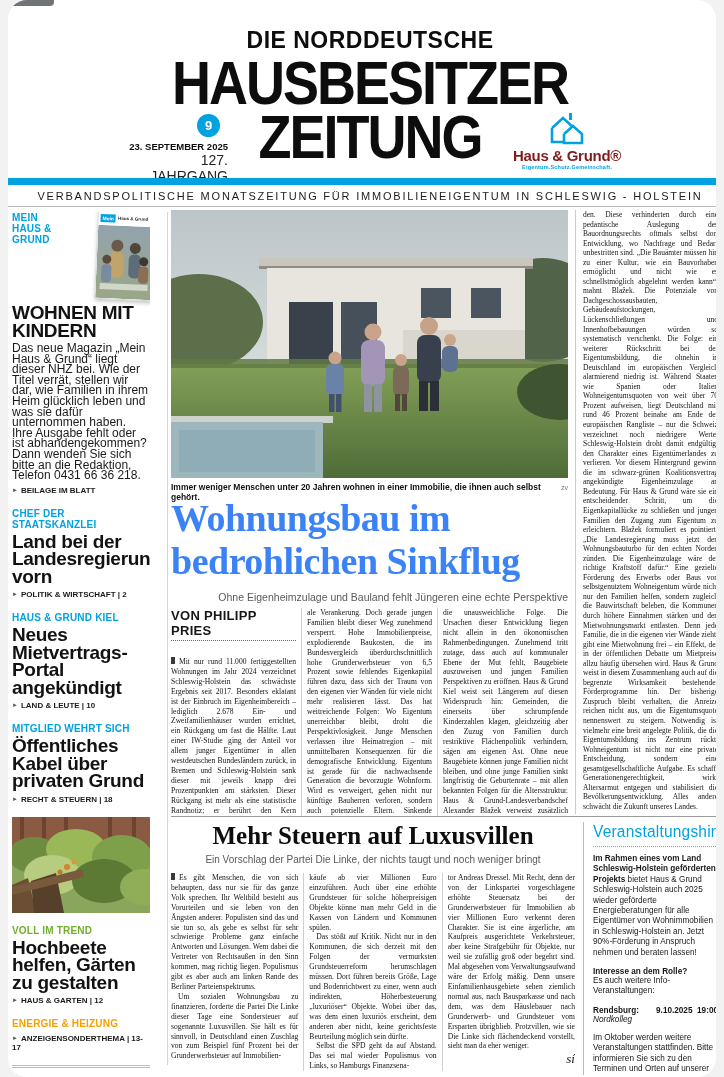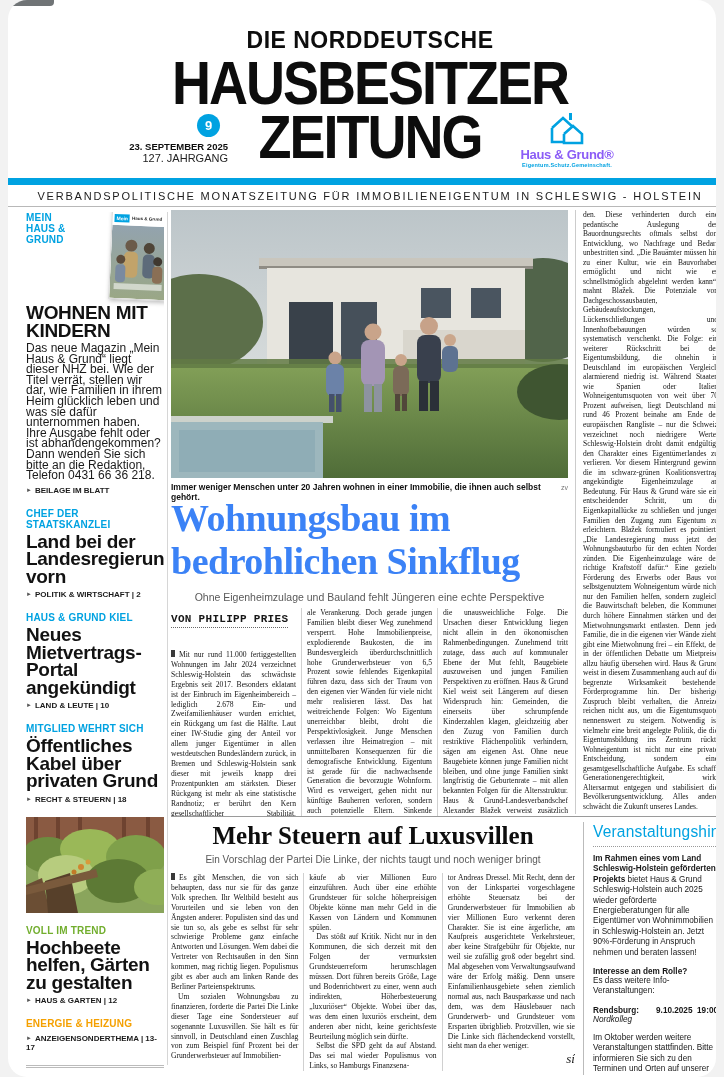--- a/index.html
+++ b/index.html
@@ -9,32 +9,32 @@
 
   
   .artifact { position:absolute; left:0; top:0; width:46px; height:6px; background:#707476; border-radius:0 0 4px 0; }
   .masthead { position:absolute; left:0; top:26px; width:724px; height:152px; text-align:center; }
   .topline { font-size:23px; font-weight:700; letter-spacing:.5px; color:#0d0d0d; transform:scaleY(1.08); }
   .title-big { font-size:54px; font-weight:700; letter-spacing:-2px; line-height:52px; color:#0d0d0d; transform:scaleY(1.14); transform-origin:center top; }
   .t2 { margin-top:2px; }
   .issue-block { position:absolute; left:112px; top:88px; width:108px; text-align:right; }
   .issue-badge { width:23px; height:23px; border-radius:50%; background:#00a2e1; color:#fff; font-weight:700; font-size:13px; line-height:23px; text-align:center; margin:0 8px 4px auto; }
   .issue-date { font-size:9.5px; font-weight:700; color:#0d0d0d; }
-  .issue-volume { font-size:11px; color:#222; }
+  .issue-volume { font-size:14px; color:#222; }
   .logo { position:absolute; left:488px; top:84px; width:142px; text-align:center; }
   .logo-icon { display:block; margin:0 auto 1px auto; }
-  .logo-name { font-size:13px; font-weight:700; color:#8b5cf6; letter-spacing:-.3px; }
+  .logo-name { font-size:15px; font-weight:700; color:#7f1d1d; letter-spacing:-.3px; }
   .logo-tagline { font-size:5.5px; font-weight:700; color:#00a2e1; letter-spacing:.2px; }
   .cyan-bar { position:absolute; left:0; top:178px; width:724px; height:7px; background:#00a2e1; }
   .subtitle { position:absolute; left:0; top:190px; width:724px; text-align:center; font-size:11px; letter-spacing:1.8px; color:#1c1c1c; }
   .header-rule { position:absolute; left:0; top:206px; width:724px; border-top:1px solid #b8b8b8; }
   .side-rule { position:absolute; left:159px; top:212px; height:853px; border-left:1px solid #d6d6d6; }
 
   
-  .sidebar { position:absolute; left:18px; top:212px; width:138px; height:861px; overflow:hidden; }
+  .sidebar { position:absolute; left:4px; top:212px; width:138px; height:861px; overflow:hidden; }
   .teaser { margin-bottom:13px; }
   .kicker { font-size:10px; line-height:11px; font-weight:700; color:#00a2e1; margin-bottom:3px; letter-spacing:.2px; }
   .kicker.green { color:#72ae2e; }
   .kicker.orange { color:#f5a000; }
   .pre { white-space:pre-line; }
   .t-head { font-size:19px; line-height:17.5px; font-weight:700; color:#121212; letter-spacing:-.3px; margin-bottom:4px; }
   .t-body { font-size:12px; line-height:10.6px; color:#1a1a1a; }
   .t-link { font-size:8px; font-weight:700; color:#1a1a1a; margin-top:5px; }
   .t-link .arrow { font-size:6px; color:#555; margin-right:3px; vertical-align:1px; }
   .cover-thumb { float:right; width:58px; height:90px; background:#fff; border:1px solid #d8d8d8; box-shadow:1px 2px 4px rgba(0,0,0,.25); transform:rotate(2.5deg); margin:-2px -4px 4px 6px; overflow:hidden; }
@@ -52,28 +52,28 @@
   .event-line { display:flex; justify-content:space-between; }
 
   
   .main { position:absolute; left:163px; top:210px; width:547px; height:867px; }
   .lead-photo { position:absolute; left:0; top:0; width:397px; height:268px; overflow:hidden; }
   .lead-photo svg { display:block; width:397px; height:268px; }
   .lead-caption-row { position:absolute; left:0; top:272px; width:397px; display:flex; justify-content:space-between; align-items:baseline; }
   .lead-caption { font-size:8.5px; font-weight:700; color:#111; }
   .credit { font-size:7px; color:#777; margin-left:6px; }
   .lead-headline { position:absolute; left:0; top:287px; width:397px; text-align:left; font-family:"Liberation Serif", serif; font-size:38px; line-height:43px; font-weight:700; color:#3b82f6; letter-spacing:-.5px; }
-  .lead-subhead { position:absolute; left:0; top:381px; width:397px; text-align:center; font-size:10.5px; color:#595959; }
+  .lead-subhead { position:absolute; left:0; top:381px; width:397px; text-align:right; font-size:10.5px; color:#595959; }
   .lead-cols { position:absolute; left:0; top:398px; width:397px; height:208px; display:flex; overflow:hidden; }
   .col { flex:1 1 0; padding:0 5px; }
   .col:first-child { padding-left:0; }
   .col:last-child { padding-right:0; }
   .col + .col { border-left:1px solid #d0d0d0; }
   .body { font-family:"Liberation Serif", serif; font-size:7.6px; line-height:9.9px; text-align:justify; color:#141414; hyphens:auto; }
-  .byline { font-size:11px; font-weight:700; letter-spacing:.3px; border-bottom:1px dotted #666; padding-bottom:2px; margin-bottom:22px; display:inline-block; font-family:Liberation Mono, monospace; }
+  .byline { font-size:13px; font-weight:700; letter-spacing:.3px; border-bottom:1px dotted #666; padding-bottom:2px; margin-bottom:16px; display:inline-block; font-family:Liberation Sans, sans-serif; }
   .amark { display:inline-block; width:3px; height:7px; border-left:2px solid #3a3a3a; border-right:2px solid #3a3a3a; margin-right:4px; }
   .right-col { position:absolute; left:404px; top:0; width:143px; height:604px; border-left:1px solid #cccccc; padding-left:7px; overflow:hidden; }
   .right-col .body { font-size:7.5px; line-height:9.55px; }
   .bottom-rule { position:absolute; left:0; top:606px; width:547px; border-top:1px solid #9a9a9a; }
 
   .lux { position:absolute; left:0; top:612px; width:404px; height:253px; }
   .lux h2 { text-align:center; font-family:"Liberation Serif", serif; font-size:25px; font-weight:700; color:#0d0d0d; line-height:28px; }
   .lux-subhead { text-align:center; font-size:10px; color:#595959; margin:4px 0 8px 0; }
   .lux-cols { display:flex; height:198px; overflow:hidden; }
   .lux .body + .body { text-indent:7px; }
@@ -318,21 +318,21 @@
           <span class="author-mark">sí</span>
         </div>
       </div>
     </section>
 
     <aside class="events-box">
       <div class="ev-title">Veranstaltungshinweise</div>
       <div class="ev-dotted"></div>
       <p class="ev-text"><span class="ev-bold">Im Rahmen eines vom Land Schleswig-Holstein geförderten Projekts</span><span> bietet Haus &amp; Grund Schleswig-Holstein auch 2025 wieder geförderte Energieberatungen für alle Eigentümer von Wohnimmobilien in Schleswig-Holstein an. Jetzt 90%-Förderung in Anspruch nehmen und beraten lassen!</span></p>
       <div class="ev-q">Interesse an dem Rolle?</div>
-      <div class="ev-more">Es dass weitere Info-Veranstaltungen:</div>
+      <div class="ev-more">Es auch weitere Info-Veranstaltungen:</div>
       <div class="ev-row">
         <span>Rendsburg:</span>
         <span><span>9.10.2025</span>&nbsp;&nbsp;<span>19:00</span></span>
       </div>
       <div class="ev-venue">Nordkolleg</div>
       <p class="ev-outro">Im Oktober werden weitere Veranstaltungen stattfinden. Bitte informieren Sie sich zu den Terminen und Orten auf unserer Internetseite. Wir freuen uns, Sie begrüßen zu dürfen.</p>
     </aside>
   </main>
 </div>
 

